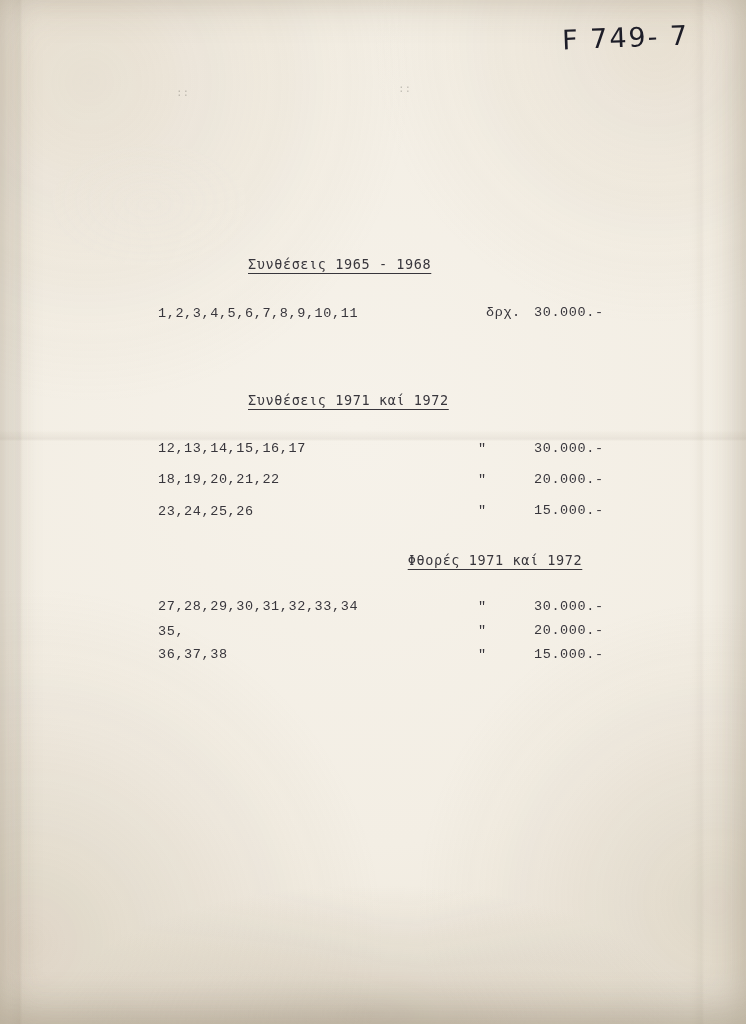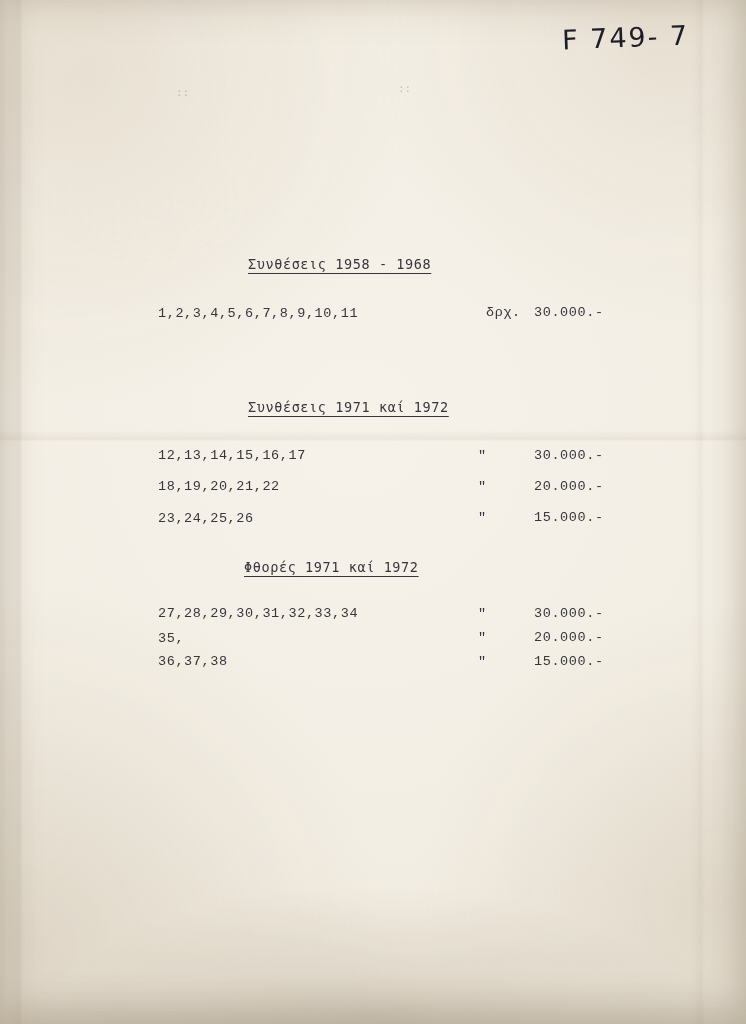--- a/index.html
+++ b/index.html
@@ -160,52 +160,52 @@
 
   <div id="archive-mark">F 749- 7</div>
 
   <div class="smudge" style="top:86px; left:176px;">::</div>
   <div class="smudge" style="top:82px; left:398px;">::</div>
 
   <div id="typed">
 
     <div class="section">
       <div class="title-row" style="height:48px;">
-        <span class="sec-title" style="margin-left:248px;">Συνθέσεις 1958 - 1968</span>
+        <span class="sec-title" style="margin-left:248px;">Συνθέσεις 1965 - 1968</span>
       </div>
       <div class="row" style="height:88px;">
         <span class="cell c-items j1">1,2,3,4,5,6,7,8,9,10,11</span>
         <span class="cell c-cur">δρχ.</span>
         <span class="cell c-amt">30.000.-</span>
       </div>
     </div>
 
     <div class="section">
-      <div class="title-row" style="height:48px;margin-top:7px;">
+      <div class="title-row" style="height:48px;">
         <span class="sec-title" style="margin-left:248px;">Συνθέσεις 1971 καί 1972</span>
       </div>
       <div class="row" style="height:31px;">
         <span class="cell c-items j2">12,13,14,15,16,17</span>
         <span class="cell c-curq">"</span>
         <span class="cell c-amt">30.000.-</span>
       </div>
       <div class="row" style="height:31px;">
         <span class="cell c-items j3">18,19,20,21,22</span>
         <span class="cell c-curq">"</span>
         <span class="cell c-amt">20.000.-</span>
       </div>
       <div class="row" style="height:50px;text-align:center;">
         <span class="cell c-items j1">23,24,25,26</span>
         <span class="cell c-curq">"</span>
         <span class="cell c-amt">15.000.-</span>
       </div>
     </div>
 
     <div class="section">
-      <div class="title-row" style="height:46px;">
+      <div class="title-row" style="height:46px;text-align:center;">
         <span class="sec-title" style="margin-left:244px;">Φθορές 1971 καί 1972</span>
       </div>
       <div class="row" style="height:24px;">
         <span class="cell c-items j2">27,28,29,30,31,32,33,34</span>
         <span class="cell c-curq">"</span>
         <span class="cell c-amt">30.000.-</span>
       </div>
       <div class="row" style="height:24px;">
         <span class="cell c-items j1">35,</span>
         <span class="cell c-curq">"</span>

